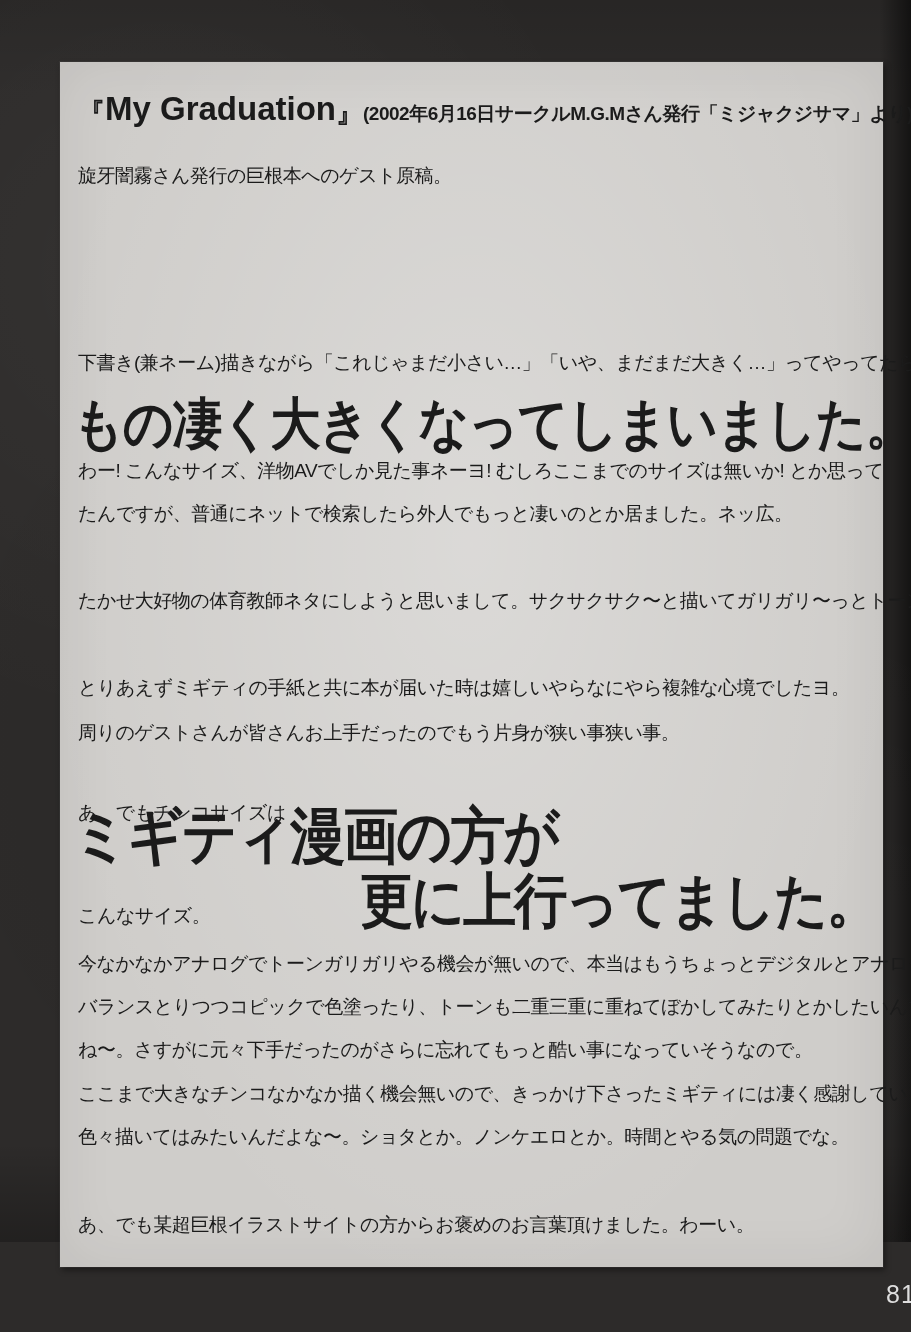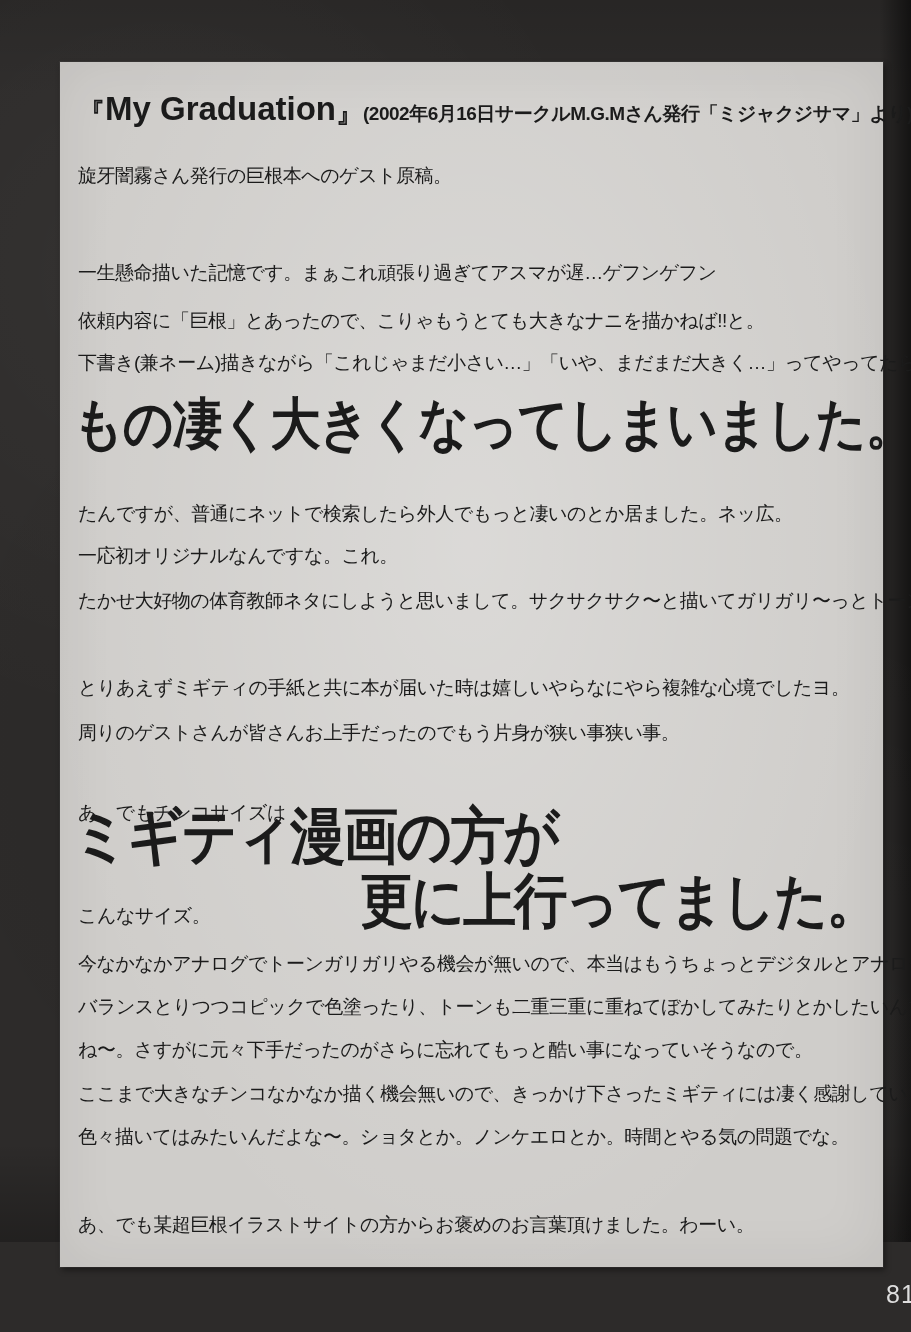--- a/index.html
+++ b/index.html
@@ -52,28 +52,26 @@
 <body>
 
 <div class="scene">
   <div class="paper">
 
     <div class="title">
       <span class="q">『</span><span class="latin">My Graduation</span><span class="q">』</span><span class="paren">(2002年6月16日サークルM.G.Mさん発行「ミジャクジサマ」より)</span>
     </div>
 
     <div class="bl" style="top:102px">旋牙闇霧さん発行の巨根本へのゲスト原稿。</div>
-    <div class="bl" style="top:199px">一生懸命描いた記憶です。まぁこれ頑張り過ぎてアスマが遅…ゲフンゲフン</div>
-    <div class="bl" style="top:247px">依頼内容に「巨根」とあったので、こりゃもうとても大きなナニを描かねば!!と。</div>
     <div class="bl" style="top:289px">下書き(兼ネーム)描きながら「これじゃまだ小さい…」「いや、まだまだ大きく…」ってやってたら</div>
 
     <div class="big big1">もの凄く大きくなってしまいました。</div>
 
+    <div class="bl" style="top:397px">わー! こんなサイズ、洋物AVでしか見た事ネーヨ! むしろここまでのサイズは無いか! とか思って</div>
     <div class="bl" style="top:440px">たんですが、普通にネットで検索したら外人でもっと凄いのとか居ました。ネッ広。</div>
-    <div class="bl" style="top:482px">一応初オリジナルなんですな。これ。</div>
     <div class="bl" style="top:527px">たかせ大好物の体育教師ネタにしようと思いまして。サクサクサク〜と描いてガリガリ〜っとトーン削っ</div>
     <div class="bl" style="top:614px">とりあえずミギティの手紙と共に本が届いた時は嬉しいやらなにやら複雑な心境でしたヨ。</div>
     <div class="bl" style="top:659px">周りのゲストさんが皆さんお上手だったのでもう片身が狭い事狭い事。</div>
     <div class="bl" style="top:739px">あ、でもチンコサイズは</div>
 
     <div class="big big2">ミギティ漫画の方が</div>
     <div class="big big3">更に上行ってました。</div>
 
     <div class="bl" style="top:842px">こんなサイズ。</div>
     <div class="bl" style="top:890px">今なかなかアナログでトーンガリガリやる機会が無いので、本当はもうちょっとデジタルとアナログの</div>

